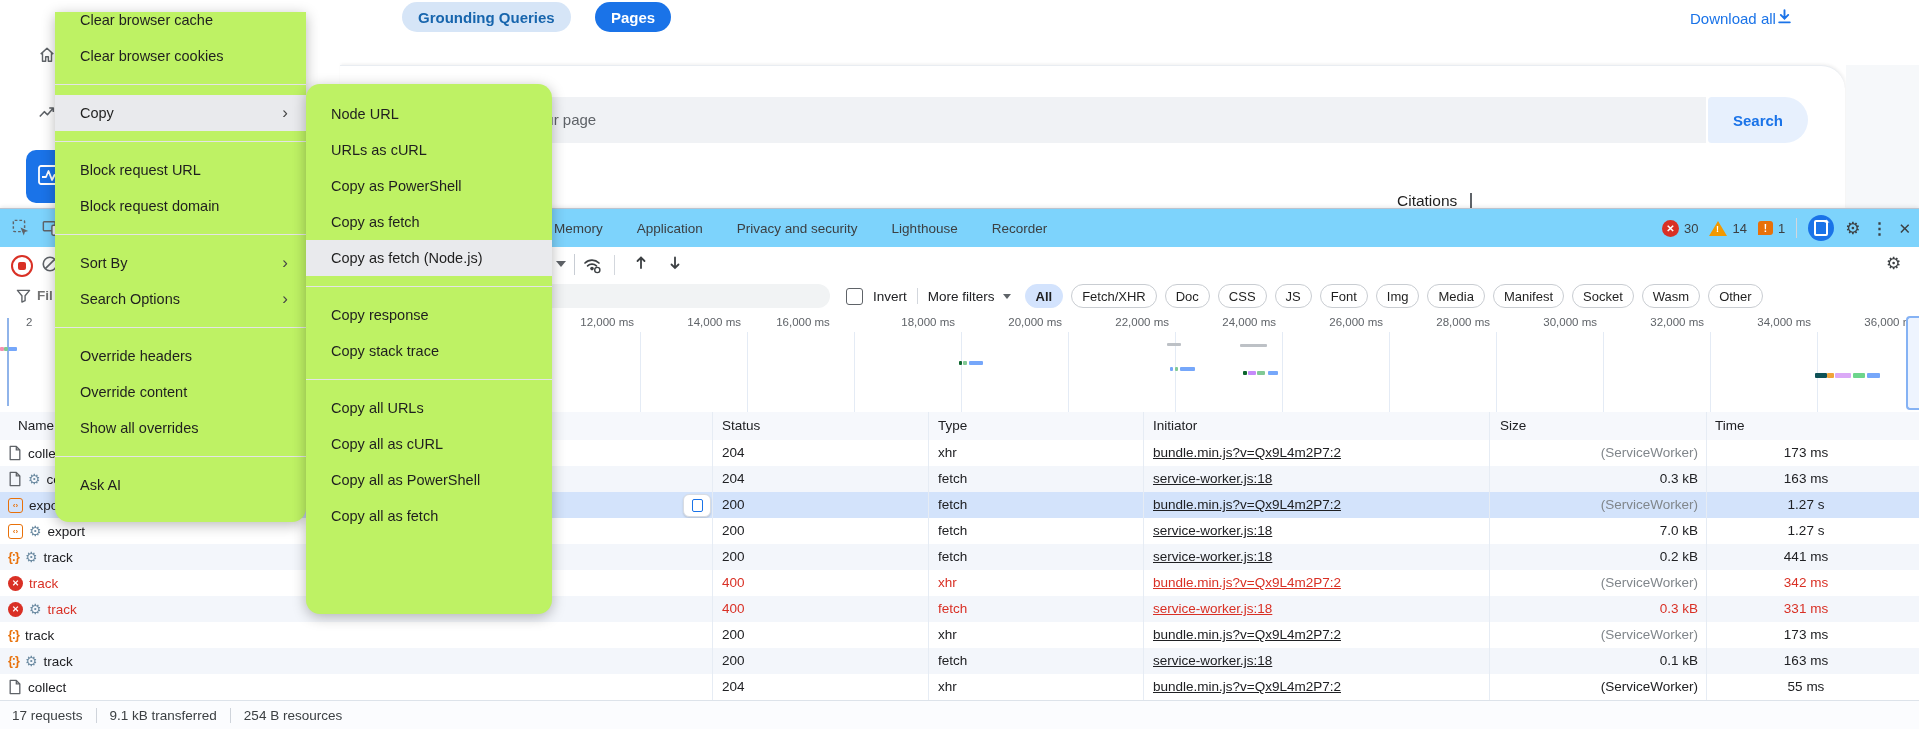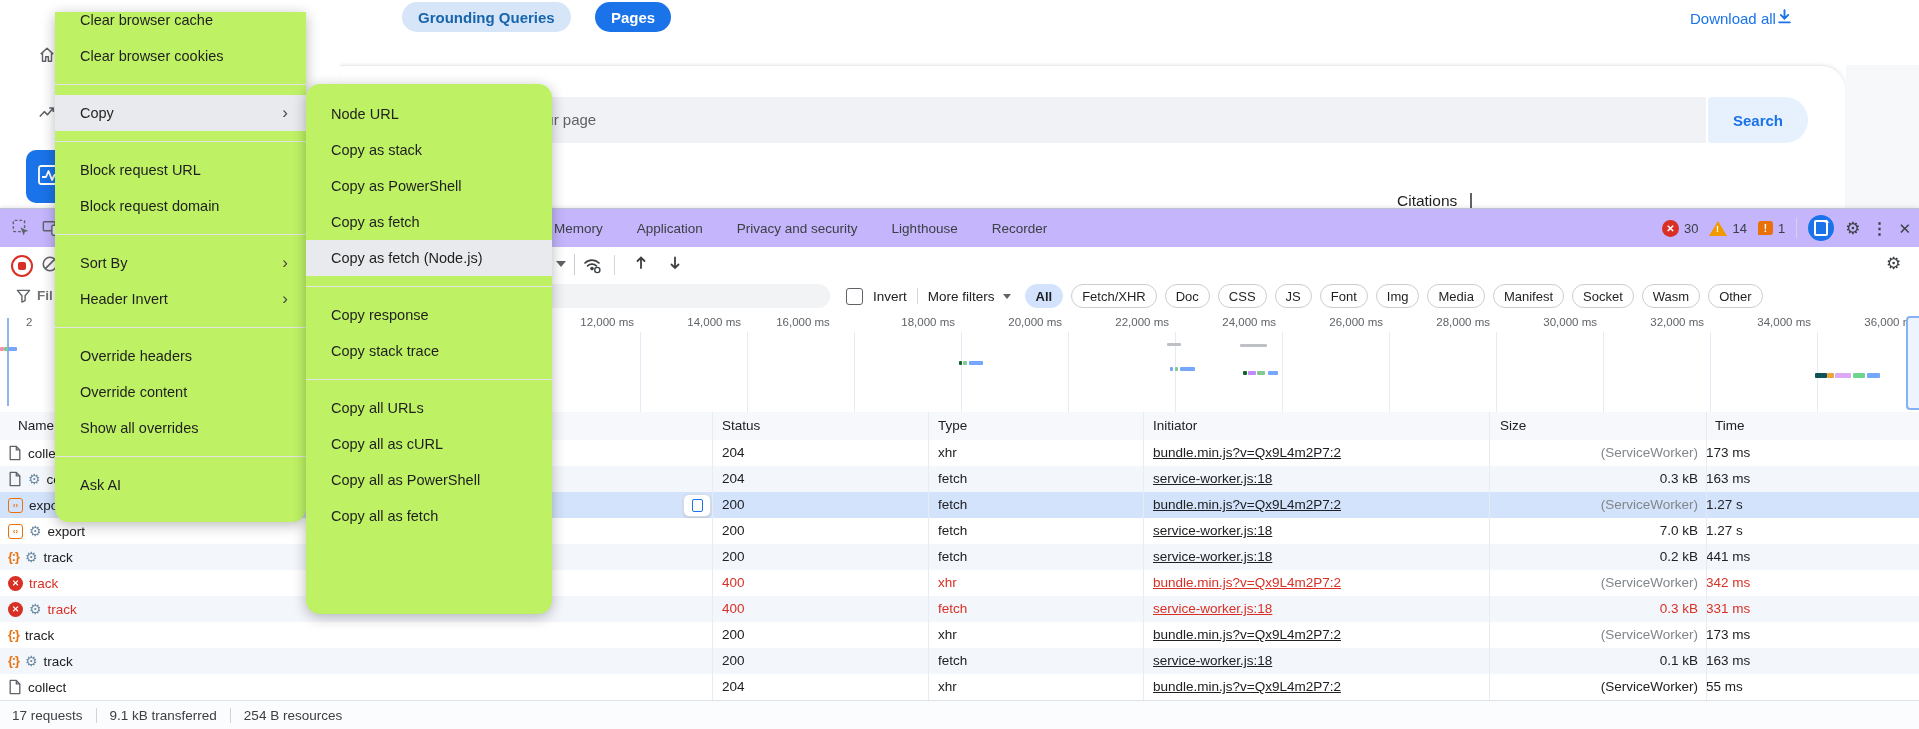--- a/index.html
+++ b/index.html
@@ -22,21 +22,21 @@
   #search-btn{left:1708px;top:97px;width:100px;height:46px;background:#e7f0fd;border-radius:4px 24px 24px 4px;
               display:flex;align-items:center;justify-content:center;color:#1a73e8;font-size:15px;font-weight:700;cursor:pointer;}
   #citations{left:1397px;top:192px;font-size:15.5px;color:#1f1f1f;}
   #citations-bar{left:1470px;top:193px;width:2px;height:15px;background:#5f6368;}
   #blue-tile{left:26px;top:150px;width:47px;height:53px;background:#1a73e8;border-radius:10px;
              display:flex;align-items:center;justify-content:center;}
 
   
   #dt{left:0;top:208px;width:1919px;height:521px;background:#fff;border-top:1px solid #bac3cf;
       box-shadow:0 -1px 4px rgba(0,0,0,.10);}
-  .dt-tabbar{left:0;top:0;width:100%;height:38px;background:#c4b5fd;border-bottom:5px solid #0369a1;}
+  .dt-tabbar{left:0;top:0;width:100%;height:38px;background:#7dd3fc;border-bottom:5px solid #0369a1;}
   #tabs{position:absolute;left:554px;top:0;height:38px;display:flex;align-items:center;gap:34px;}
   .tab{font-size:13.5px;color:#3c4043;cursor:pointer;white-space:nowrap;}
   #tab-right{position:absolute;right:8px;top:0;height:38px;display:flex;align-items:center;gap:11px;}
   .badge-count{font-size:13px;color:#3c4043;margin-left:-6px;text-align:right;}
   .err-badge{width:17px;height:17px;border-radius:50%;background:#d93025;color:#fff;font-size:10px;font-weight:700;
              display:flex;align-items:center;justify-content:center;}
   .warn-badge{width:0;height:0;border-left:9px solid transparent;border-right:9px solid transparent;
               border-bottom:15px solid #f29900;position:relative;}
   .warn-badge:after{content:"!";position:absolute;left:-2.5px;top:3px;color:#fff;font-size:9px;font-weight:700;}
   .issue-badge{width:15px;height:14px;background:#e8710a;border-radius:3px 3px 3px 0;color:#fff;font-size:10px;
@@ -94,21 +94,21 @@
 
   #rows{left:0;top:231px;width:100%;height:260px;z-index:1;}
   .nrow{position:absolute;left:0;width:100%;height:26px;font-size:13.5px;background:#fff;cursor:pointer;}
   .nrow.alt{background:#f3f6fb;}
   .nrow.sel{background:#d3e3fb;}
   .nrow.err .rc{color:#d93025;}
   .rc{position:absolute;top:5px;color:#202124;white-space:nowrap;}
   .c-name{left:8px;top:0;height:26px;display:flex;align-items:center;gap:6px;}
   .c-st{left:722px;}.c-ty{left:938px;}.c-init{left:1153px;}
   .c-sz{left:1489px;width:209px;text-align:right;}
-  .c-tm{left:1706px;width:200px;text-align:left;}
+  .c-tm{left:1706px;width:200px;text-align:center;}
   .muted{color:#80868b !important;}
   .link{text-decoration:underline;}
   .doc-icon svg{display:block;}
   .gear-icon{font-size:14px;color:#6d8ca3;line-height:14px;}
   .code-icon{width:13px;height:13px;border:1.5px solid #e8710a;border-radius:3px;color:#e8710a;font-size:8px;
              font-weight:700;display:flex;align-items:center;justify-content:center;}
   .braces-icon{color:#e8710a;font-size:12.5px;font-weight:700;letter-spacing:-1px;}
   .error-icon{width:15px;height:15px;border-radius:50%;background:#d93025;color:#fff;font-size:8.5px;font-weight:700;
               display:flex;align-items:center;justify-content:center;}
   .row-chip{position:absolute;left:683px;top:2px;width:26px;height:21px;background:#fff;border:1px solid #d8dce2;
@@ -523,33 +523,33 @@
       <div class="menu-inner" id="ctx-menu-items">
         <div class="menu-item"><span>Clear browser cache</span></div>
         <div class="menu-item"><span>Clear browser cookies</span></div>
         <div class="menu-div"></div>
         <div class="menu-item hl"><span>Copy</span><span class="menu-arrow">›</span></div>
         <div class="menu-div"></div>
         <div class="menu-item"><span>Block request URL</span></div>
         <div class="menu-item"><span>Block request domain</span></div>
         <div class="menu-div"></div>
         <div class="menu-item"><span>Sort By</span><span class="menu-arrow">›</span></div>
-        <div class="menu-item"><span>Header Invert</span><span class="menu-arrow">›</span></div>
+        <div class="menu-item"><span>Search Options</span><span class="menu-arrow">›</span></div>
         <div class="menu-div"></div>
         <div class="menu-item"><span>Override headers</span></div>
         <div class="menu-item"><span>Override content</span></div>
         <div class="menu-item"><span>Show all overrides</span></div>
         <div class="menu-div"></div>
         <div class="menu-item"><span>Ask AI</span></div>
       </div>
     </div>
   <div class="menu" id="sub-menu">
       <div id="sub-menu-items">
         <div class="menu-item"><span>Node URL</span></div>
-        <div class="menu-item"><span>Copy as stack</span></div>
+        <div class="menu-item"><span>URLs as cURL</span></div>
         <div class="menu-item"><span>Copy as PowerShell</span></div>
         <div class="menu-item"><span>Copy as fetch</span></div>
         <div class="menu-item hl"><span>Copy as fetch (Node.js)</span></div>
         <div class="menu-div"></div>
         <div class="menu-item"><span>Copy response</span></div>
         <div class="menu-item"><span>Copy stack trace</span></div>
         <div class="menu-div"></div>
         <div class="menu-item"><span>Copy all URLs</span></div>
         <div class="menu-item"><span>Copy all as cURL</span></div>
         <div class="menu-item"><span>Copy all as PowerShell</span></div>

